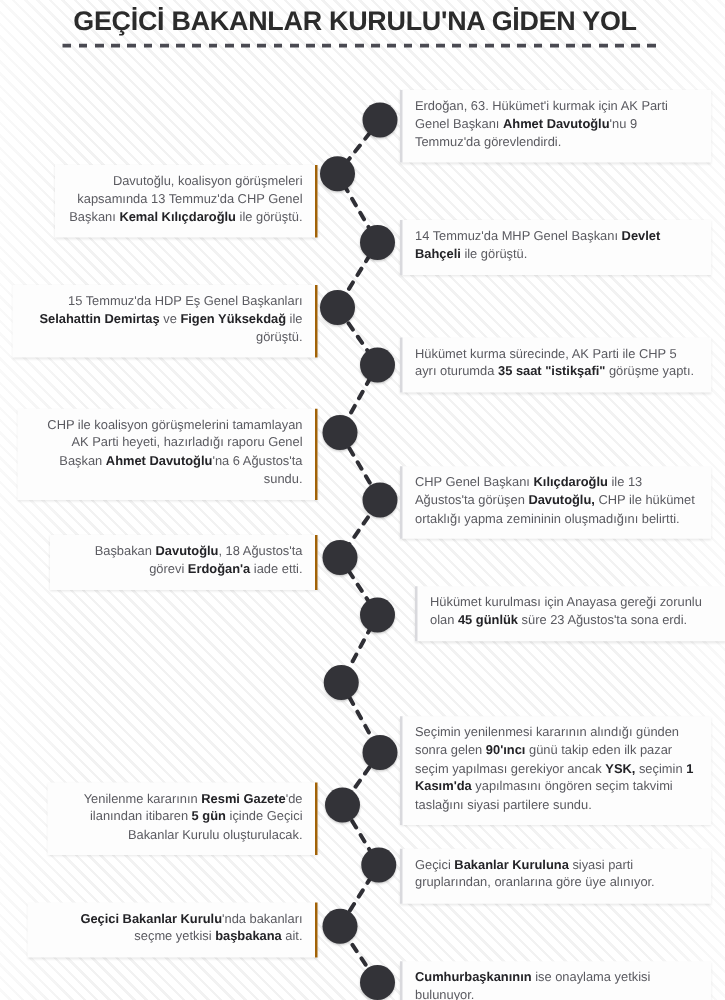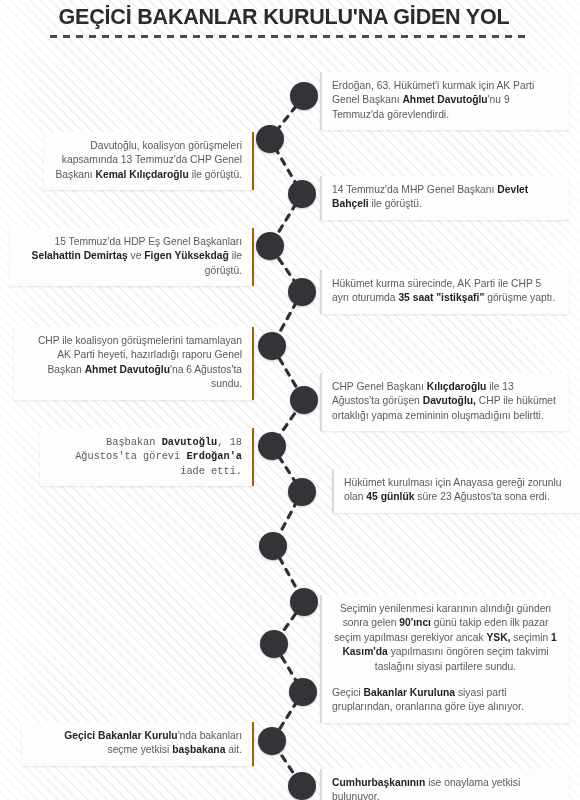--- a/index.html
+++ b/index.html
@@ -119,27 +119,28 @@
       <div class="tl-card right" style="left: 320px; top: 130px; width: 249px;"><span>14 Temmuz'da MHP Genel Başkanı <b>Devlet Bahçeli</b> ile görüştü.</span></div>
       <div class="tl-dot" style="left: 256px; top: 186px;"></div>
       <div class="tl-card left" style="left: 10px; top: 182px; width: 244px;"><span>15 Temmuz'da HDP Eş Genel Başkanları <b>Selahattin Demirtaş</b> ve <b>Figen Yüksekdağ</b> ile görüştü.</span></div>
       <div class="tl-dot" style="left: 288px; top: 232px;"></div>
       <div class="tl-card right" style="left: 320px; top: 224px; width: 249px;"><span>Hükümet kurma sürecinde, AK Parti ile CHP 5 ayrı oturumda <b>35 saat "istikşafi"</b> görüşme yaptı.</span></div>
       <div class="tl-dot" style="left: 258px; top: 286px;"></div>
       <div class="tl-card left" style="left: 14px; top: 281px; width: 240px;"><span>CHP ile koalisyon görüşmelerini tamamlayan AK Parti heyeti, hazırladığı raporu Genel Başkan <b>Ahmet Davutoğlu</b>'na 6 Ağustos'ta sundu.</span></div>
       <div class="tl-dot" style="left: 290px; top: 340px;"></div>
       <div class="tl-card right" style="left: 320px; top: 327px; width: 249px;"><span>CHP Genel Başkanı <b>Kılıçdaroğlu</b> ile 13 Ağustos'ta görüşen <b>Davutoğlu,</b> CHP ile hükümet ortaklığı yapma zemininin oluşmadığını belirtti.</span></div>
       <div class="tl-dot" style="left: 258px; top: 386px;"></div>
-      <div class="tl-card left" style="left: 40px; top: 382px; width: 214px; font-family: Liberation Mono, monospace;"><span>Başbakan <b>Davutoğlu</b>, 18 Ağustos'ta görevi <b>Erdoğan'a</b> iade etti.</span></div>
+      <div class="tl-card left" style="left: 40px; top: 382px; width: 214px;"><span>Başbakan <b>Davutoğlu</b>, 18 Ağustos'ta görevi <b>Erdoğan'a</b> iade etti.</span></div>
       <div class="tl-dot" style="left: 288px; top: 432px;"></div>
       <div class="tl-card right" style="left: 332px; top: 423px; width: 249px;"><span>Hükümet kurulması için Anayasa gereği zorunlu olan <b>45 günlük</b> süre 23 Ağustos'ta sona erdi.</span></div>
       <div class="tl-dot" style="left: 259px; top: 486px;"></div>
       <div class="tl-dot" style="left: 290px; top: 542px;"></div>
-      <div class="tl-card right" style="left: 320px; top: 549px; width: 249px; text-align: center;"><span>Seçimin yenilenmesi kararının alındığı günden sonra gelen <b>90'ıncı</b> günü takip eden ilk pazar seçim yapılması gerekiyor ancak <b>YSK,</b> seçimin <b>1 Kasım'da</b> yapılmasını öngören seçim takvimi taslağını siyasi partilere sundu.</span></div>
+      <div class="tl-card right" style="left: 320px; top: 527px; width: 249px;"><span>Seçimin yenilenmesi kararının alındığı günden sonra gelen <b>90'ıncı</b> günü takip eden ilk pazar seçim yapılması gerekiyor ancak <b>YSK,</b> seçimin <b>1 Kasım'da</b> yapılmasını öngören seçim takvimi taslağını siyasi partilere sundu.</span></div>
       <div class="tl-dot" style="left: 260px; top: 584px;"></div>
+      <div class="tl-card left" style="left: 38px; top: 580px; width: 216px;"><span>Yenilenme kararının <b>Resmi Gazete</b>'de ilanından itibaren <b>5 gün</b> içinde Geçici Bakanlar Kurulu oluşturulacak.</span></div>
       <div class="tl-dot" style="left: 289px; top: 632px;"></div>
       <div class="tl-card right" style="left: 320px; top: 633px; width: 249px;"><span>Geçici <b>Bakanlar Kuruluna</b> siyasi parti gruplarından, oranlarına göre üye alınıyor.</span></div>
       <div class="tl-dot" style="left: 258px; top: 681px;"></div>
       <div class="tl-card left" style="left: 22px; top: 676px; width: 232px;"><span><b>Geçici Bakanlar Kurulu</b>'nda bakanları seçme yetkisi <b>başbakana</b> ait.</span></div>
       <div class="tl-dot" style="left: 288px; top: 726px;"></div>
       <div class="tl-card right" style="left: 320px; top: 723px; width: 249px;"><span><b>Cumhurbaşkanının</b> ise onaylama yetkisi bulunuyor.</span></div>
     </div>
 
 </div>
 

